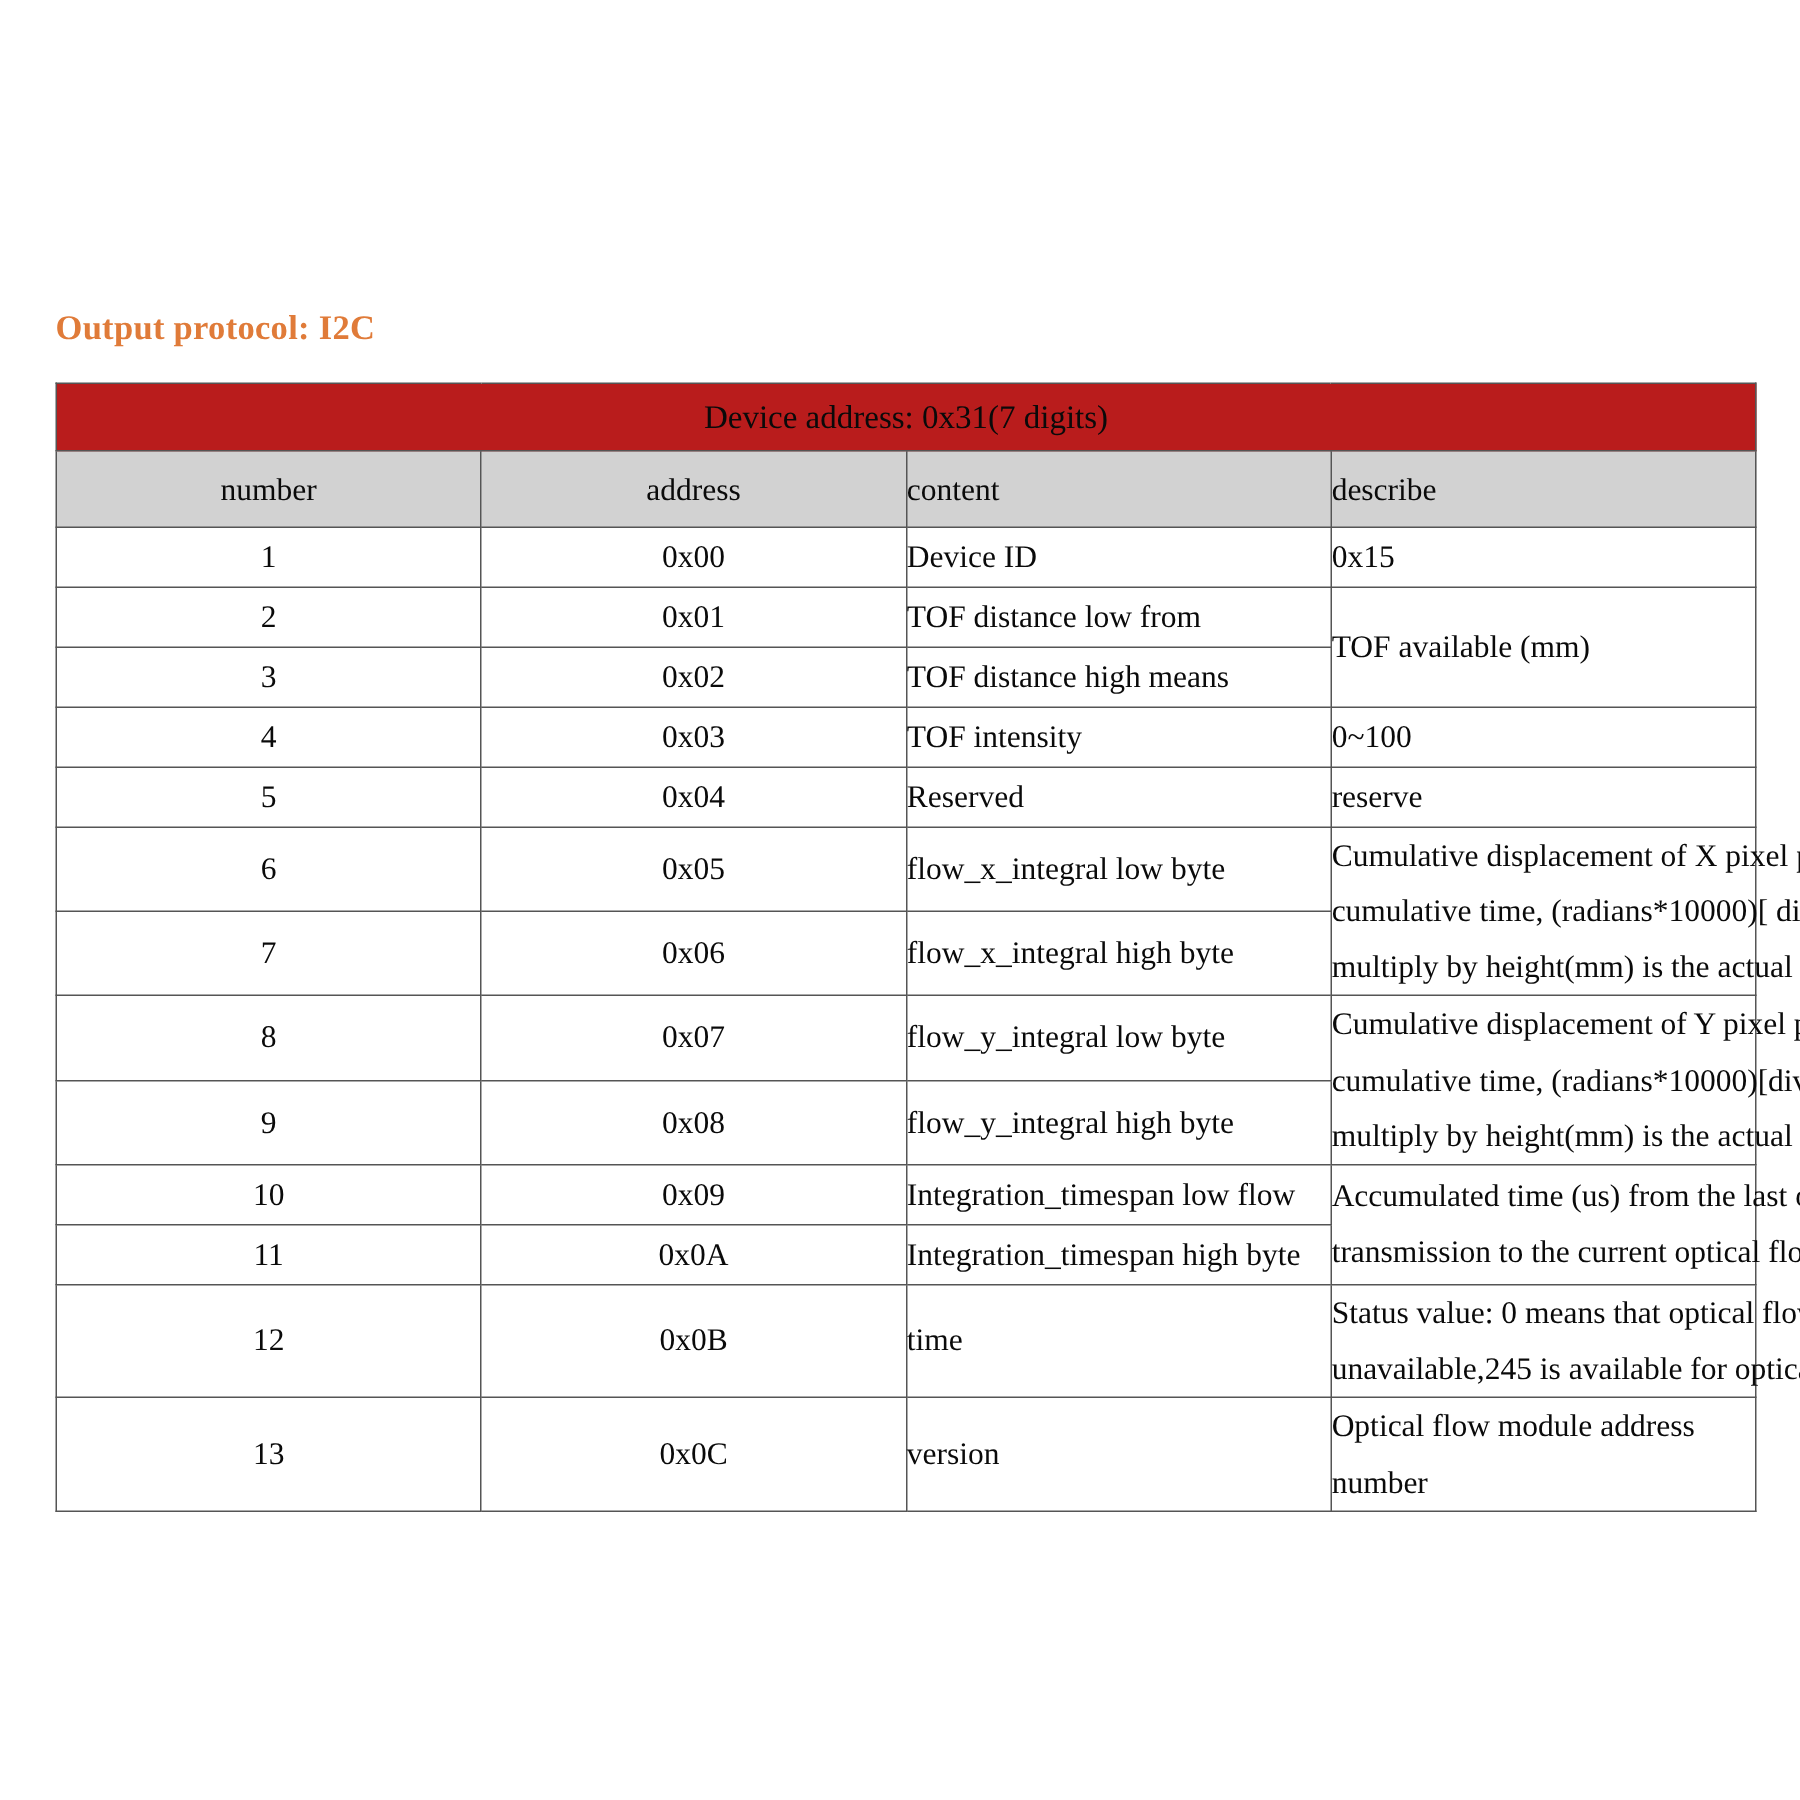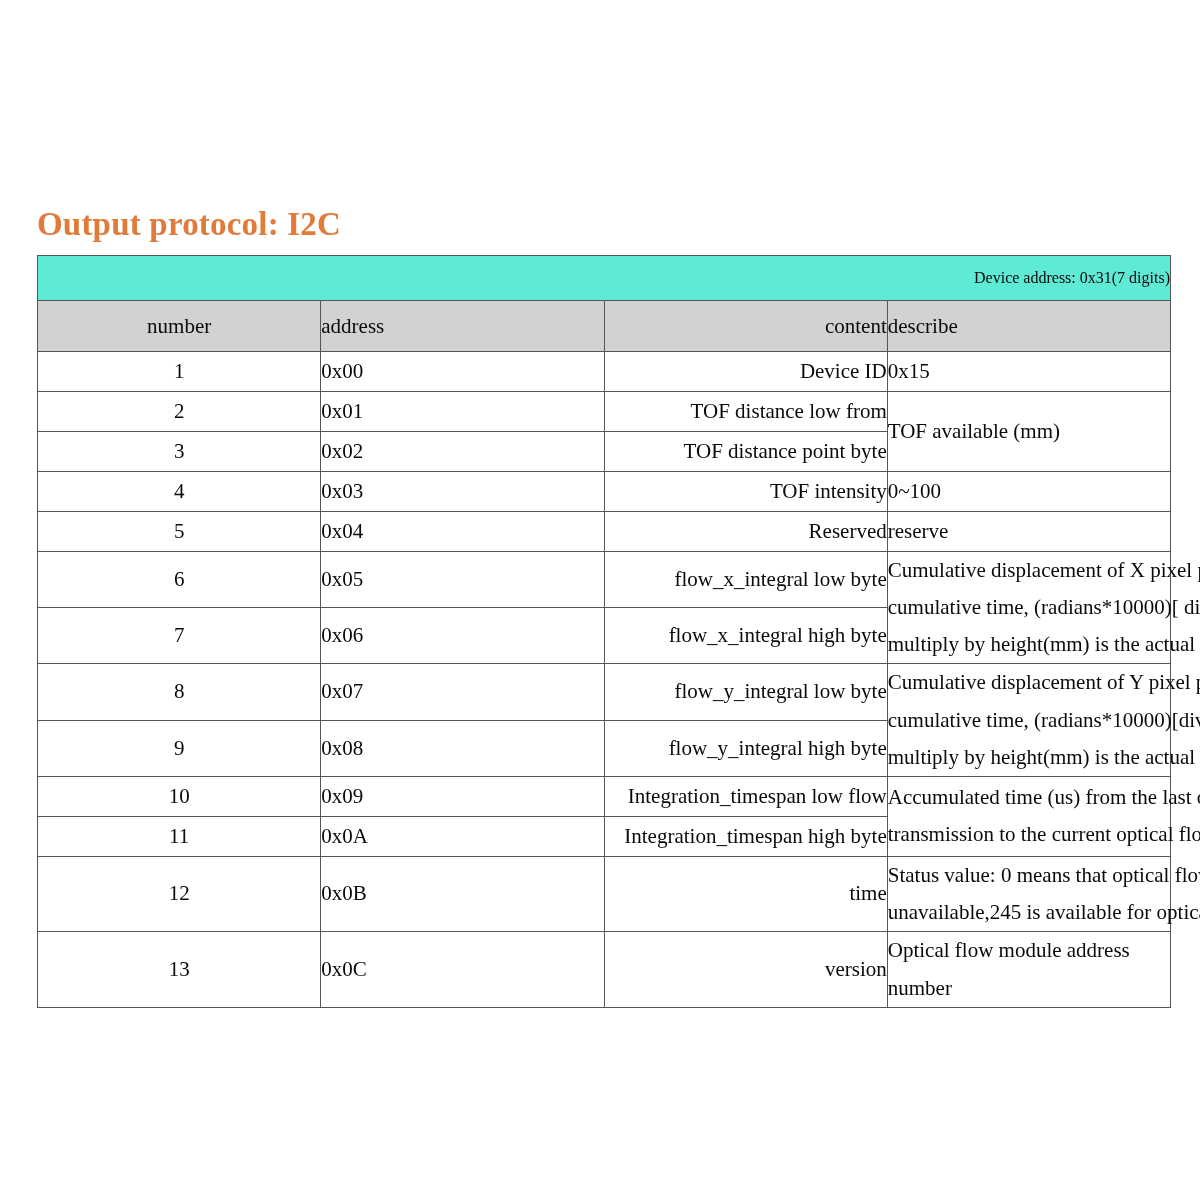--- a/index.html
+++ b/index.html
@@ -17,21 +17,21 @@
     position: relative;
     width: 1200px;
     height: 1200px;
     box-sizing: border-box;
   }
   .doc-title {
     position: absolute;
     left: 37px;
     top: 206px;
     font-family: "Liberation Serif", "DejaVu Serif", serif;
-    font-size: 33px;
+    font-size: 23px;
     font-weight: bold;
     color: #E07B39;
     letter-spacing: 0.2px;
     white-space: nowrap;
   }
   .proto-table {
     position: absolute;
     left: 37px;
     top: 255px;
     width: 1134px;
@@ -40,39 +40,39 @@
     background: #ffffff;
   }
   .proto-table td, .proto-table th {
     border: 1.6px solid #555555;
     padding: 0;
     vertical-align: middle;
     font-weight: normal;
     color: #0a0a0a;
   }
   .device-addr-cell {
-    background: #5eead4;
+    background: #b91c1c;
     height: 44px;
-    font-size: 16px;
+    font-size: 22px;
     font-weight: bold;
     padding-left: 18px;
-    text-align: right;
+    text-align: center;
   }
   .hdr {
     background: #d2d2d2;
     height: 50px;
     font-size: 21px;
     font-weight: bold;
   }
   .hdr-center { text-align: center; margin-top: 32px; }
   .hdr-left { text-align: left; padding-left: 14px; margin-left: 26px; }
 
   .c-num   { width: 113px;  text-align: center; }
-  .c-addr  { width: 107px;  text-align: left; }
-  .c-cont  { width: 331px;  text-align: right; padding-left: 14px; }
+  .c-addr  { width: 107px;  text-align: center; }
+  .c-cont  { width: 331px;  text-align: left; padding-left: 14px; }
   .c-desc  { text-align: left; padding-left: 14px; }
 
   .body-cell {
     font-size: 21px;
     line-height: 1.78;
   }
   .r-short { height: 39px; }
   .r-tall  { height: 45px; }
   .desc-multi {
     padding-top: 7px;
@@ -116,21 +116,21 @@
       <tr>
         <td class="body-cell c-num r-short">2</td>
         <td class="body-cell c-addr r-short">0x01</td>
         <td class="body-cell c-cont r-short">TOF distance low from</td>
         <td class="body-cell c-desc" rowspan="2">TOF available (mm)</td>
       </tr>
 
       <tr>
         <td class="body-cell c-num r-short">3</td>
         <td class="body-cell c-addr r-short">0x02</td>
-        <td class="body-cell c-cont r-short">TOF distance point byte</td>
+        <td class="body-cell c-cont r-short">TOF distance high means</td>
       </tr>
 
       <tr>
         <td class="body-cell c-num r-short">4</td>
         <td class="body-cell c-addr r-short">0x03</td>
         <td class="body-cell c-cont r-short">TOF intensity</td>
         <td class="body-cell c-desc r-short">0~100</td>
       </tr>
 
       <tr>

